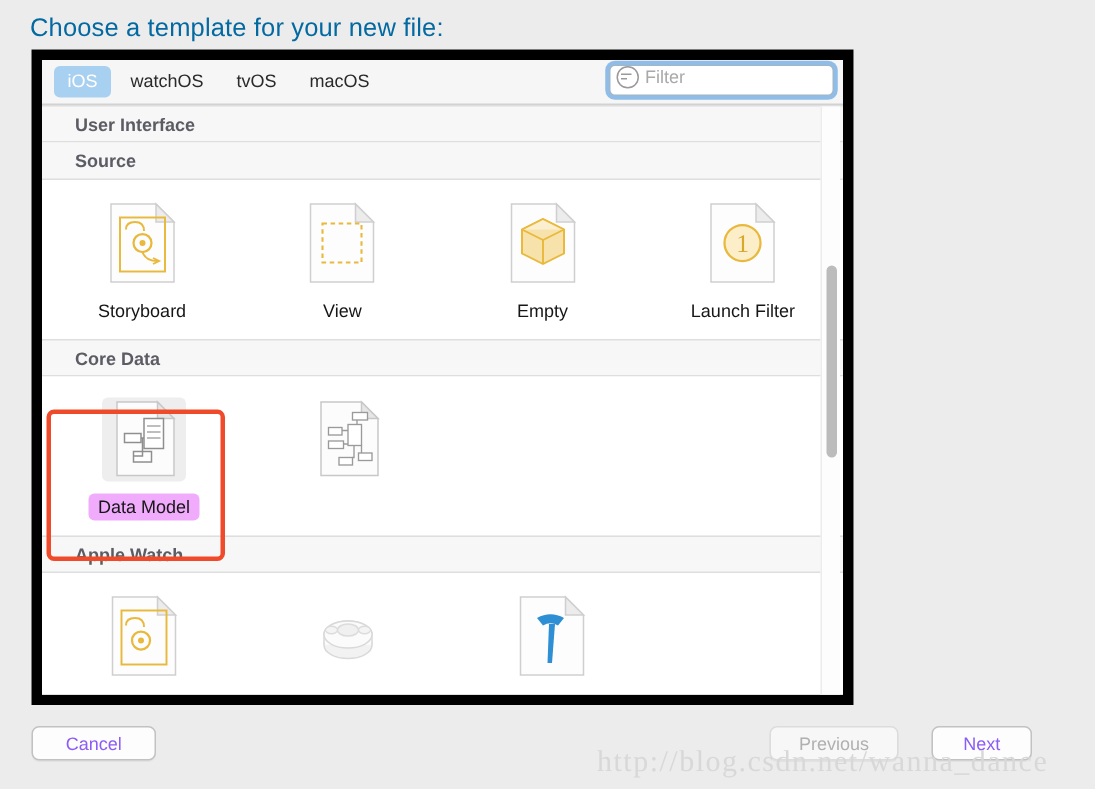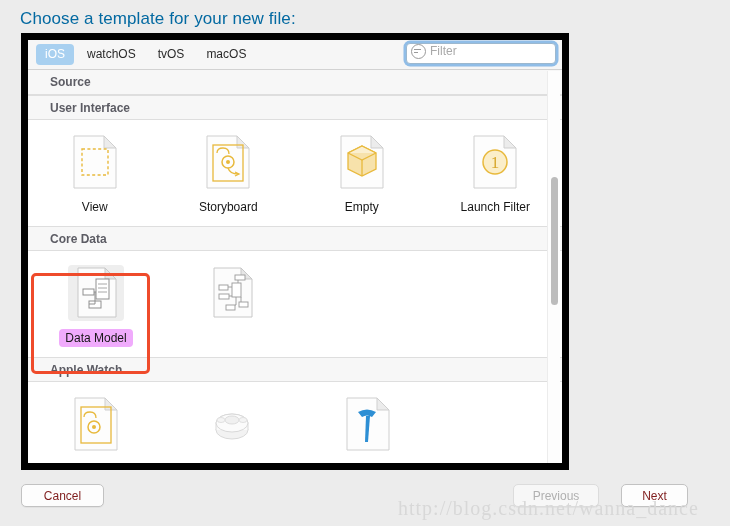--- a/index.html
+++ b/index.html
@@ -200,21 +200,21 @@
   }
 
   
   .btn {
     position: absolute;
     font-size: 12px;
     font-family: "Liberation Sans", sans-serif;
     background: #fdfdfd;
     border: 1px solid #c2c2c2;
     border-radius: 5px;
-    color: #7f1d1d;
+    color: #8b5cf6;
     box-sizing: border-box;
     display: flex;
     align-items: center;
     justify-content: center;
     box-shadow: 0 1px 0 rgba(0,0,0,0.04);
   }
   .btn.cancel { left: 21px; top: 484px; width: 83px; height: 23px; }
   .btn.previous {
     left: 513px; top: 484px; width: 86px; height: 23px;
     color: #b0b0b0; border-color: #dcdcdc; background: #f7f7f7;
@@ -249,50 +249,50 @@
     <div class="tab">macOS</div>
 
     <div class="filter-wrap">
       <span class="filter-icon"></span>
       <input class="filter-input" type="text" placeholder="Filter" style="">
     </div>
   </div>
 
   <div class="scrollarea">
 
+    <div class="section-header">User Interface</div>
+
     <div class="section-header first">Source</div>
-
-    <div class="section-header">User Interface</div>
     <div class="grid">
-
-      <div class="cell">
-        <div class="cell-icon">
-          <svg width="48" height="56" viewBox="0 0 48 56">
-            <path d="M3 2 h30 l12 12 v40 H3 Z" fill="#fdfdfd" stroke="#cfcfcf" stroke-width="1"></path>
-            <path d="M33 2 l12 12 h-12 Z" fill="#ececec" stroke="#cfcfcf" stroke-width="1"></path>
-            <rect x="11" y="15" width="26" height="26" fill="none" stroke="#e8b93c" stroke-width="1.4" stroke-dasharray="3,2.4"></rect>
-          </svg>
-        </div>
-        <div class="cell-label">View</div>
-      </div>
 
       <div class="cell">
         <div class="cell-icon">
           <svg width="48" height="56" viewBox="0 0 48 56">
             <path d="M3 2 h30 l12 12 v40 H3 Z" fill="#fdfdfd" stroke="#cfcfcf" stroke-width="1"></path>
             <path d="M33 2 l12 12 h-12 Z" fill="#ececec" stroke="#cfcfcf" stroke-width="1"></path>
             <rect x="9" y="11" width="30" height="36" fill="none" stroke="#e8b93c" stroke-width="1.3"></rect>
             <circle cx="24" cy="28" r="6" fill="none" stroke="#e8b93c" stroke-width="1.5"></circle>
             <circle cx="24" cy="28" r="2" fill="#e8b93c"></circle>
             <path d="M13 19 q0 -5 6 -5 t6 6" fill="none" stroke="#e8b93c" stroke-width="1.3"></path>
             <path d="M24 34 q2 6 10 6" fill="none" stroke="#e8b93c" stroke-width="1.3"></path>
             <path d="M31 38 l4 2 l-4 2" fill="none" stroke="#e8b93c" stroke-width="1.3"></path>
           </svg>
         </div>
         <div class="cell-label">Storyboard</div>
+      </div>
+
+      <div class="cell">
+        <div class="cell-icon">
+          <svg width="48" height="56" viewBox="0 0 48 56">
+            <path d="M3 2 h30 l12 12 v40 H3 Z" fill="#fdfdfd" stroke="#cfcfcf" stroke-width="1"></path>
+            <path d="M33 2 l12 12 h-12 Z" fill="#ececec" stroke="#cfcfcf" stroke-width="1"></path>
+            <rect x="11" y="15" width="26" height="26" fill="none" stroke="#e8b93c" stroke-width="1.4" stroke-dasharray="3,2.4"></rect>
+          </svg>
+        </div>
+        <div class="cell-label">View</div>
       </div>
 
       <div class="cell">
         <div class="cell-icon">
           <svg width="48" height="56" viewBox="0 0 48 56">
             <path d="M3 2 h30 l12 12 v40 H3 Z" fill="#fdfdfd" stroke="#cfcfcf" stroke-width="1"></path>
             <path d="M33 2 l12 12 h-12 Z" fill="#ececec" stroke="#cfcfcf" stroke-width="1"></path>
             <path d="M24 12 L38 19 L38 35 L24 42 L10 35 L10 19 Z" fill="#f7e2ab" stroke="#e8b93c" stroke-width="1.3"></path>
             <path d="M10 19 L24 26 L38 19" fill="none" stroke="#e8b93c" stroke-width="1.3"></path>
             <path d="M24 26 L24 42" fill="none" stroke="#e8b93c" stroke-width="1.3"></path>

